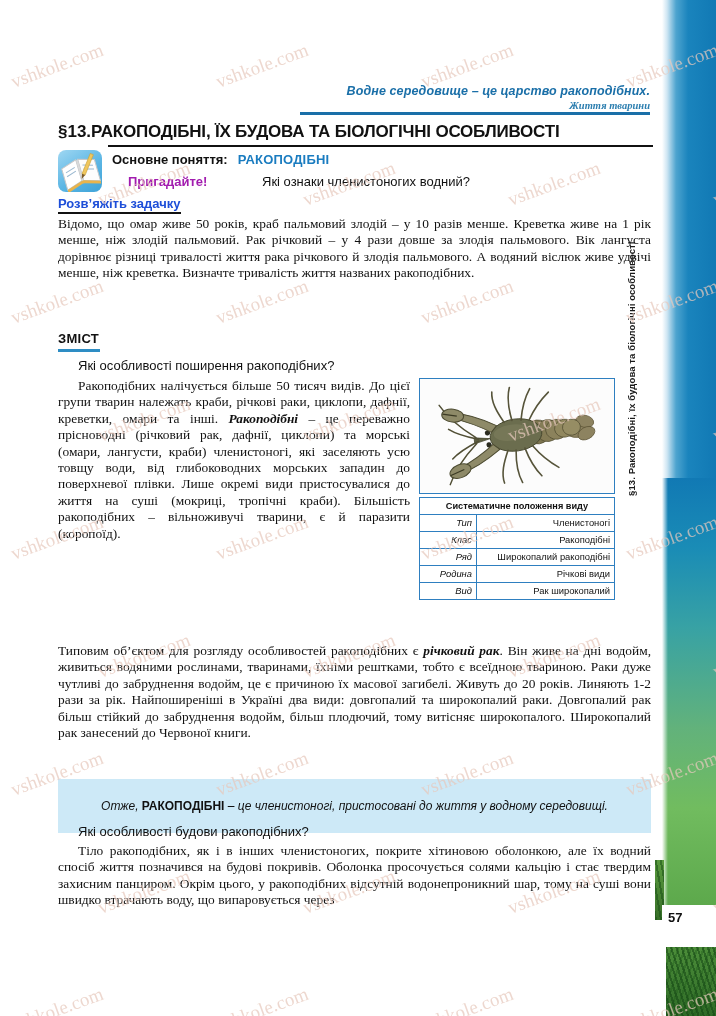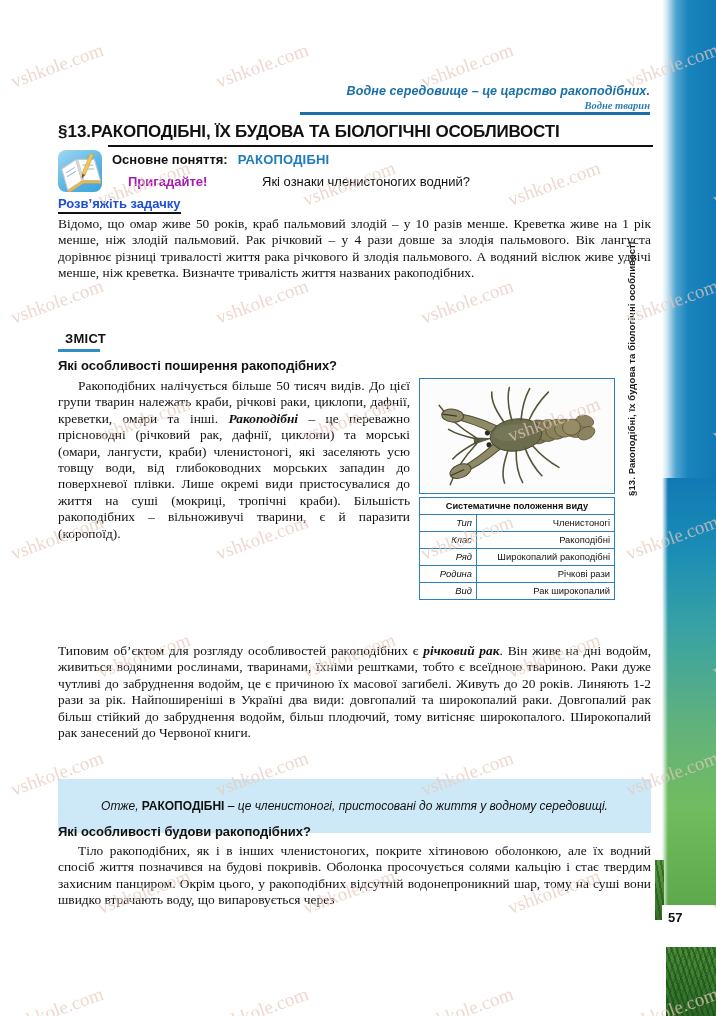--- a/index.html
+++ b/index.html
@@ -269,41 +269,42 @@
 
   .task-body {
     position: absolute;
     left: 58px;
     top: 216px;
     width: 593px;
   }
 
   .zmist {
     position: absolute;
-    left: 65px;
+    left: 58px;
     top: 331px;
     font-size: 13px;
     font-weight: bold;
     color: #111;
     letter-spacing: .3px;
   }
   .zmist-rule {
     position: absolute;
     left: 58px;
     top: 349px;
     width: 42px;
     height: 3px;
     background: #2e8dc4;
   }
 
   .q-heading {
     position: absolute;
     font-size: 13px;
-    font-weight: bold;
-    color: #111;
+    font-weight: normal;
+    color: #111;
+    margin-left: 20px;
   }
   .q1 { left: 58px; top: 358px; }
   .q2 { left: 58px; top: 824px; }
 
   .body-col-left {
     position: absolute;
     left: 58px;
     top: 378px;
     width: 352px;
   }
@@ -412,21 +413,21 @@
   <div class="running-head">
     <span>§13. Ракоподібні, їх будова та біологічні особливості</span>
   </div>
 
   <div class="page-number">57</div>
 
   <div id="content">
 
     <div class="header-block">
       <div class="header-line1">Водне середовище – це царство ракоподібних.</div>
-      <div class="header-line2">Водне тварин</div>
+      <div class="header-line2">Життя тварини</div>
     </div>
     <div class="header-rule"></div>
 
     <div class="section-title-row">
       <span class="section-num">§13.</span>
       <span class="section-title">РАКОПОДІБНІ, ЇХ БУДОВА ТА БІОЛОГІЧНІ ОСОБЛИВОСТІ</span>
     </div>
     <div class="title-underline"></div>
 
     <div class="note-icon">
@@ -549,21 +550,21 @@
         <tr>
           <td class="tax-rank">Клас</td>
           <td>Ракоподібні</td>
         </tr>
         <tr>
           <td class="tax-rank">Ряд</td>
           <td>Широкопалий ракоподібні</td>
         </tr>
         <tr>
           <td class="tax-rank">Родина</td>
-          <td>Річкові рази</td>
+          <td>Річкові види</td>
         </tr>
         <tr>
           <td class="tax-rank">Вид</td>
           <td>Рак широкопалий</td>
         </tr>
       </tbody>
     </table>
 
     <div class="summary-box">
       <div class="summary-text">

